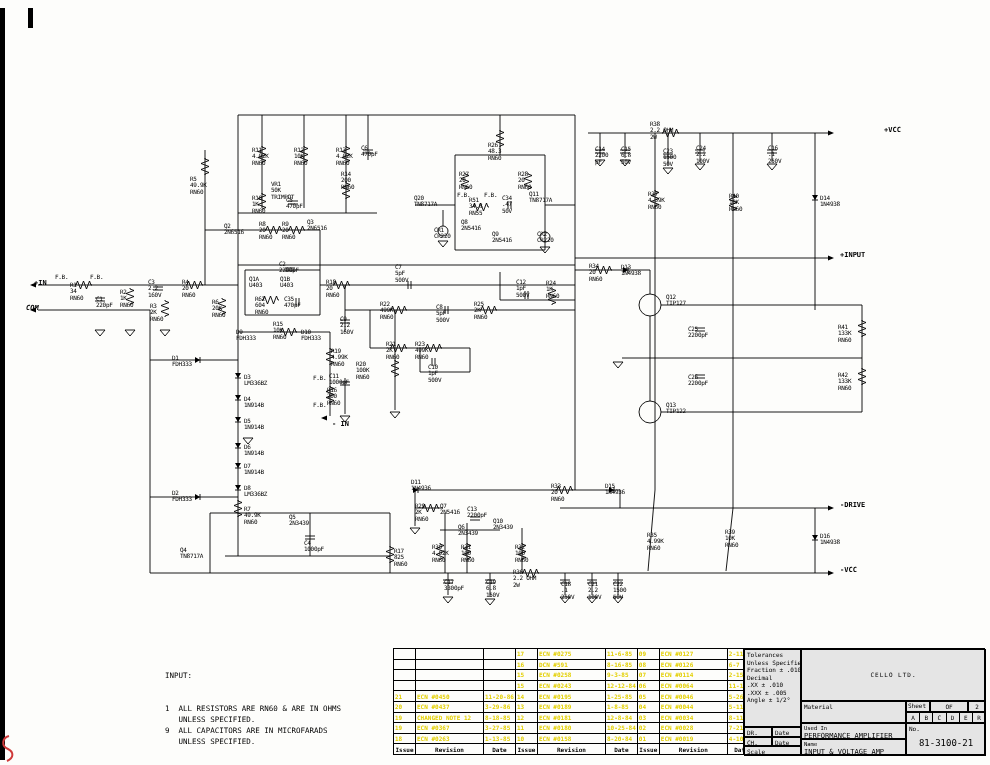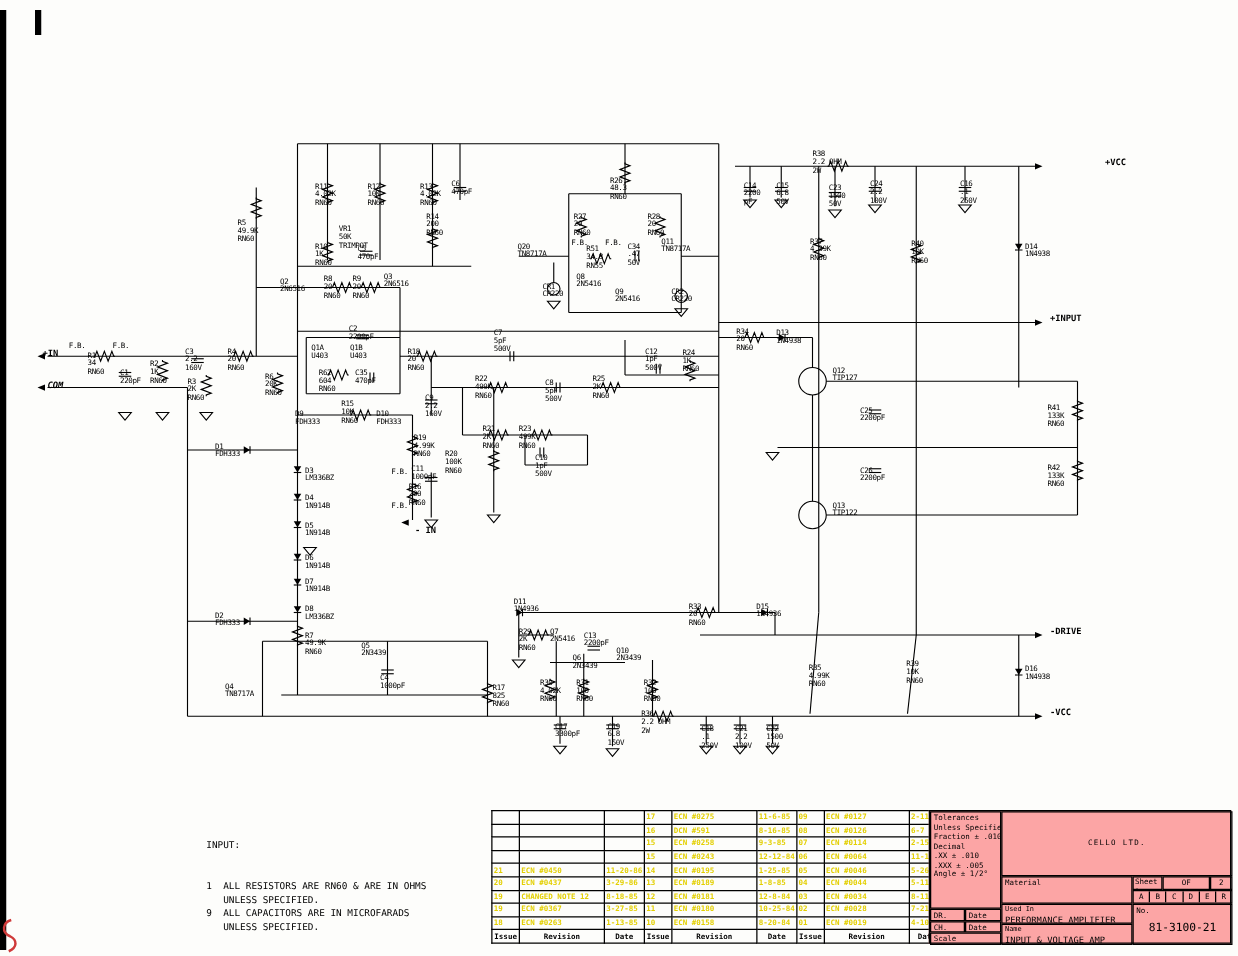--- a/index.html
+++ b/index.html
@@ -16,21 +16,21 @@
   #labels .sig{font-size:7px;font-weight:bold;letter-spacing:0;}
   
   #notes{position:absolute;left:165px;top:648px;font-size:7.5px;line-height:11px;white-space:pre;
          font-family:"DejaVu Sans Mono","Liberation Mono",monospace;}
   
   #rev-table{position:absolute;left:393px;top:648px;border-collapse:collapse;table-layout:fixed;}
   #rev-table td{border:1px solid #000;font-size:6px;height:9.6px;padding:0 1px;overflow:hidden;white-space:nowrap;}
   #rev-table td.rev{color:#e3cf00;font-weight:bold;}
   #rev-table td.hd{font-weight:bold;text-align:center;color:#000;}
   
-  #title-block{position:absolute;left:743px;top:648px;width:242px;height:107px;border:1px solid #000;box-sizing:border-box;background:#fca5a5;}
+  #title-block{position:absolute;left:743px;top:648px;width:242px;height:107px;border:1px solid #000;box-sizing:border-box;background:#e5e5e5;}
   #title-block .cell{position:absolute;box-sizing:border-box;border:1px solid #000;font-size:6px;line-height:1.25;padding:1px 2px;overflow:hidden;}
   #title-block .nolb{font-size:6px;}
   #company-cell{display:flex;align-items:center;justify-content:center;font-size:11px;letter-spacing:1px;}
   .tol-line{white-space:pre;}
   #zones{display:flex;}
   #zones .zone{flex:1;border-right:1px solid #000;text-align:center;font-size:6px;line-height:10px;}
   #zones .zone:last-child{border-right:none;}
   #dwg-no{position:absolute;left:2px;top:14px;width:74px;text-align:center;font-size:9px;}
 </style>
 </head>
@@ -278,21 +278,21 @@
     <circle cx="443" cy="231" r="5"></circle>
     <circle cx="545" cy="237" r="5"></circle>
   </svg>
 
 <div id="labels">
     <div class="lbl sig" style="left: 840px; top: 127px; margin-left: 44px;">+VCC</div>
     <div class="lbl sig" style="left: 840px; top: 252px;">+INPUT</div>
     <div class="lbl sig" style="left: 840px; top: 502px;">-DRIVE</div>
     <div class="lbl sig" style="left: 840px; top: 567px;">-VCC</div>
     <div class="lbl sig" style="left: 34px; top: 280px;">+IN</div>
-    <div class="lbl sig" style="left: 38px; top: 305px; font-style: italic;">COM</div>
+    <div class="lbl sig" style="left: 26px; top: 305px; font-style: italic;">COM</div>
     <div class="lbl sig" style="left: 332px; top: 421px;">- IN</div>
     <div class="lbl" style="left: 55px; top: 274px;">F.B.</div>
     <div class="lbl" style="left: 70px; top: 282px;">R1
 34
 RN60</div>
     <div class="lbl" style="left: 90px; top: 274px;">F.B.</div>
     <div class="lbl" style="left: 96px; top: 296px;">C1
 220pF</div>
     <div class="lbl" style="left: 120px; top: 289px;">R2
 1K

